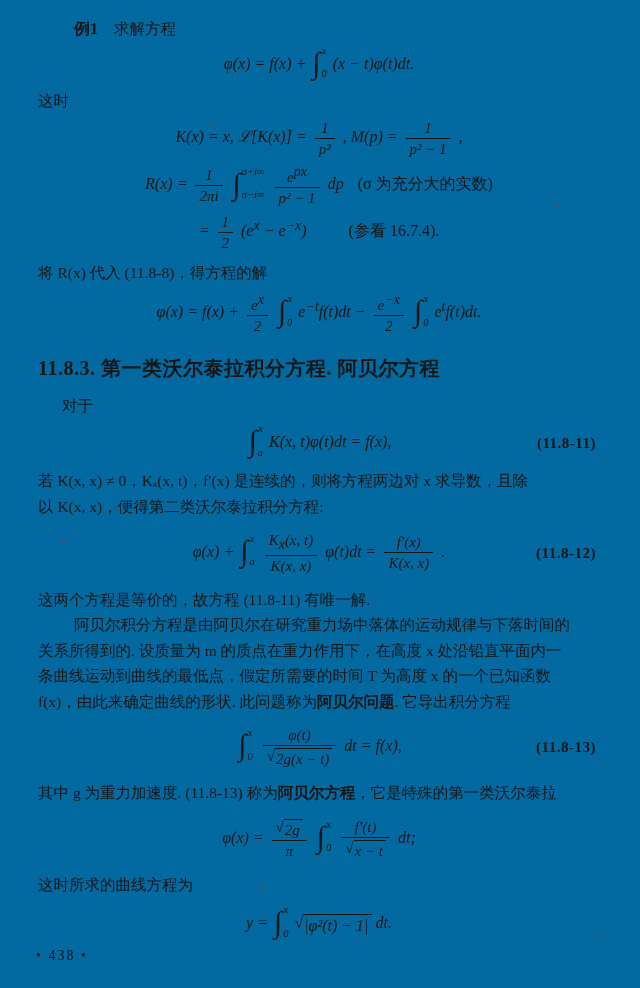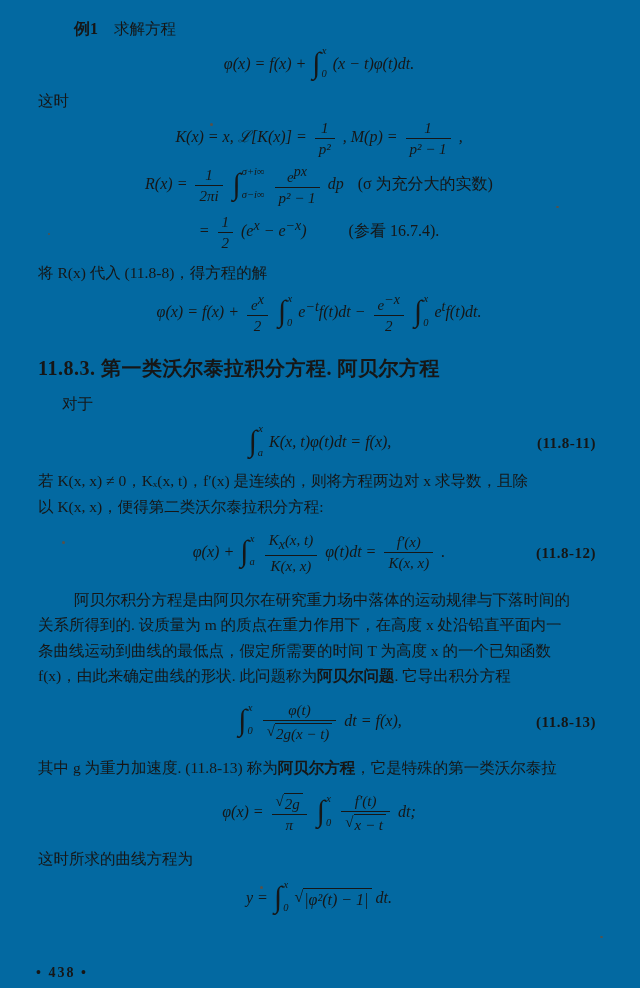--- a/index.html
+++ b/index.html
@@ -4,21 +4,21 @@
 <style>
   html,body{margin:0;padding:0;background:#e8e8e4;}
   .page{
     width:640px;height:988px;background:#0369a1;color:#161616;
     font-family:"Liberation Serif","DejaVu Serif",serif;
     position:relative;overflow:hidden;margin:0 auto;
   }
   .content{padding:16px 40px 0 38px;}
   .line{font-size:15.5px;line-height:25.5px;white-space:nowrap;}
   .ind36{padding-left:36px;}
-  .ind24{padding-left:24px;font-family:Liberation Mono, monospace;}
+  .ind24{padding-left:24px;}
   .bold{font-weight:bold;}
   .exlabel{font-weight:bold;font-size:16px;margin-right:16px;}
   .sec-heading{
     font-size:20px;font-weight:bold;line-height:26px;
     margin:20px 0 12px 0;white-space:nowrap;letter-spacing:0.5px;
   }
   
   .eq{
     text-align:center;white-space:nowrap;
     font-size:16px;margin:6px 0;line-height:1;
@@ -42,22 +42,22 @@
   .isym{font-size:30px;font-style:normal;line-height:1;transform:translateY(-2px);}
   .lims{
     display:inline-flex;flex-direction:column;justify-content:space-between;
     height:34px;font-size:10.5px;font-style:italic;margin-left:1px;
     transform:translateY(-2px);
   }
   .sqrt{display:inline-flex;align-items:flex-start;}
   .rad{font-style:normal;line-height:1.1;}
   .sbar{border-top:1.4px solid #161616;padding:1px 3px 0 1px;line-height:1.2;}
   .pagenum{
-    position:absolute;left:36px;bottom:7px;
-    font-size:14px;font-weight:bold;letter-spacing:2px;
+    position:absolute;left:36px;bottom:24px;
+    font-size:14px;font-weight:normal;letter-spacing:2px;
   }
   .speck{position:absolute;background:#55524c;border-radius:50%;}
 </style>
 </head>
 <body>
 
 <div class="page">
   <div class="content">
 
     <div class="line ind36">
@@ -188,20 +188,21 @@
       </span>
       <span class="m">φ(t)dt =</span>
       <span class="frac">
         <span class="num m">f′(x)</span>
         <span class="den m">K(x, x)</span>
       </span>
       <span class="m">.</span>
       <span class="eqnum">(11.8-12)</span>
     </div>
 
+    <div class="line">这两个方程是等价的，故方程 (11.8-11) 有唯一解.</div>
 
     <div class="line ind36">阿贝尔积分方程是由阿贝尔在研究重力场中落体的运动规律与下落时间的</div>
     <div class="line">关系所得到的.  设质量为 m 的质点在重力作用下，在高度 x 处沿铅直平面内一</div>
     <div class="line">条曲线运动到曲线的最低点，假定所需要的时间 T 为高度 x 的一个已知函数</div>
     <div class="line">
       <span>f(x)，由此来确定曲线的形状. 此问题称为</span><span class="bold">阿贝尔问题</span><span>. 它导出积分方程</span>
     </div>
 
     <div class="eqrow" style="margin:12px 0;">
       <span class="int">

